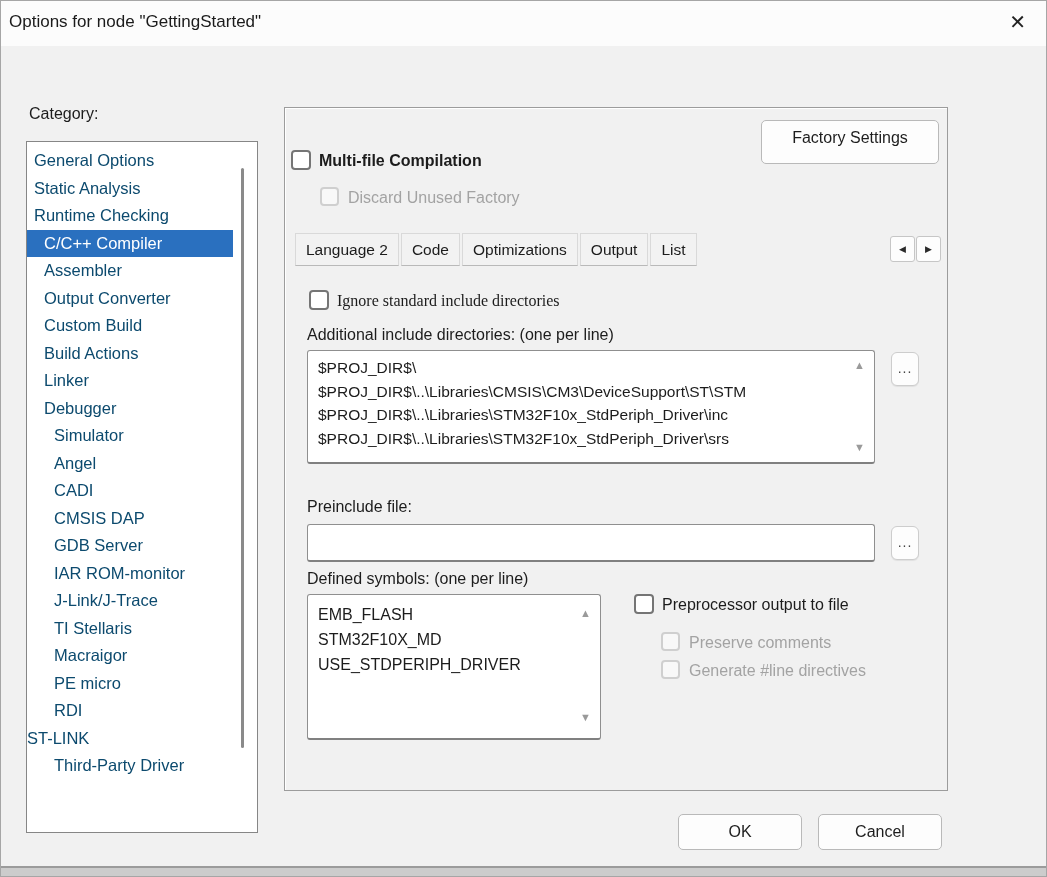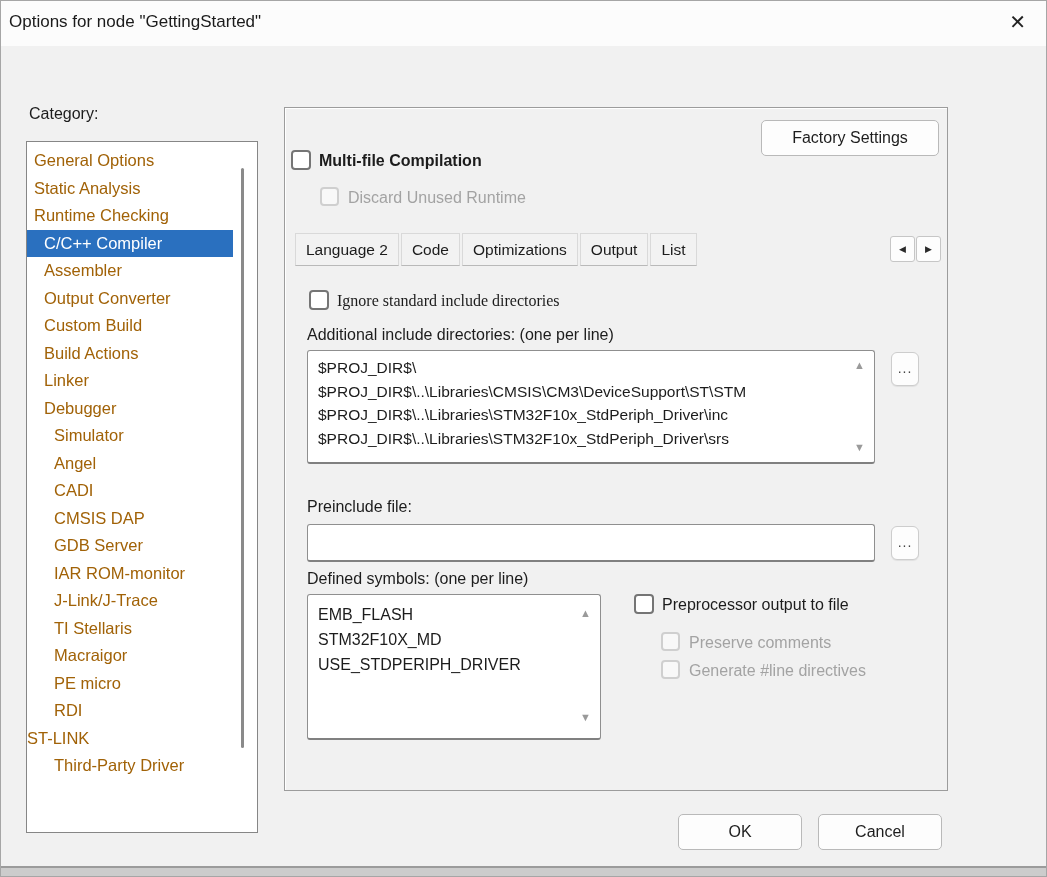--- a/index.html
+++ b/index.html
@@ -14,33 +14,33 @@
   
   .titlebar{ position:absolute; left:0; top:0; width:100%; height:45px; background:#fcfcfc; }
   .title{ position:absolute; left:8px; top:11px; font-size:17px; color:#1b1b1b; }
   .close-x{ position:absolute; right:20px; top:9px; font-size:20px; font-weight:300;
         color:#222; cursor:default; line-height:24px; }
 
   
   .cat-label{ position:absolute; left:28px; top:104px; font-size:16px; }
   .listbox{ position:absolute; left:25px; top:140px; width:232px; height:692px;
         background:#ffffff; border:1px solid #868686; padding-top:5px; overflow:hidden; }
-  .cat-item{ height:27.5px; line-height:27.5px; font-size:16.5px; color:#a16207;
+  .cat-item{ height:27.5px; line-height:27.5px; font-size:16.5px; color:#0c4a6e;
         margin-right:24px; white-space:nowrap; overflow:hidden; }
   .cat-item.active{ background:var(--sel); color:#ffffff; }
   .scroll-thumb{ position:absolute; right:13px; top:26px; width:3px; height:580px;
         background:#8a8a8a; border-radius:2px; }
 
   
   .groupbox{ position:absolute; left:283px; top:106px; width:664px; height:684px;
         border:1px solid #9c9c9c; box-shadow:inset 1px 1px 0 #ffffff; }
 
   .btn{ position:absolute; background:#fdfdfd; border:1px solid #b9b9b9; border-radius:5px;
         font-size:16px; color:#1d1d1d; text-align:center; cursor:default; }
-  .factory{ right:8px; top:12px; width:178px; height:36px; line-height:34px; }
+  .factory{ right:8px; top:12px; width:178px; height:44px; line-height:34px; }
 
   
   .cb{ position:absolute; width:20px; height:20px; background:#ffffff;
        border:2px solid #757575; border-radius:4px; }
   .cb.small{ width:19px; height:19px; }
   .cb.disabled{ border:2px solid #cfcfcf; background:#f8f8f8; }
   .cb-label{ position:absolute; font-size:16px; white-space:nowrap; }
   .cb-label.disabled{ color:#a3a3a3; }
 
   
@@ -188,21 +188,21 @@
   </div>
 
   <div class="groupbox">
 
     <div class="btn factory">Factory Settings</div>
 
     <span class="cb" style="left:6px; top:42px;"></span>
     <span class="cb-label" style="left:34px; top:44px;font-weight:bold;">Multi-file Compilation</span>
 
     <span class="cb small disabled" style="left:35px; top:79px;"></span>
-    <span class="cb-label disabled" style="left:63px; top:81px;">Discard Unused Runtime</span>
+    <span class="cb-label disabled" style="left:63px; top:81px;">Discard Unused Factory</span>
 
     <div class="tabs">
 
         <div class="tab">
           <span>Language 2</span>
         </div>
 
         <div class="tab">
           <span>Code</span>
         </div>

